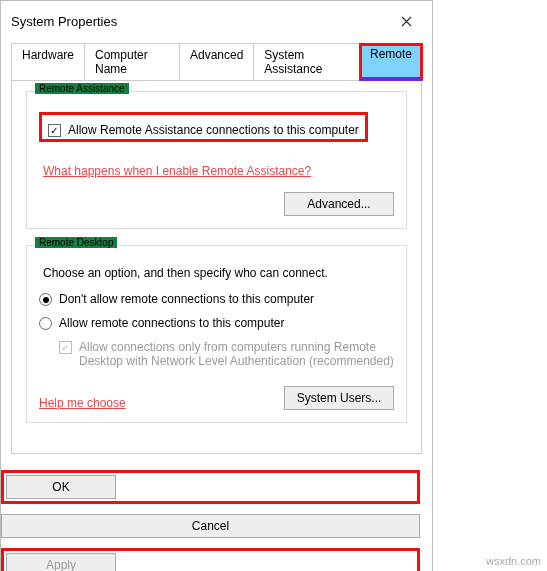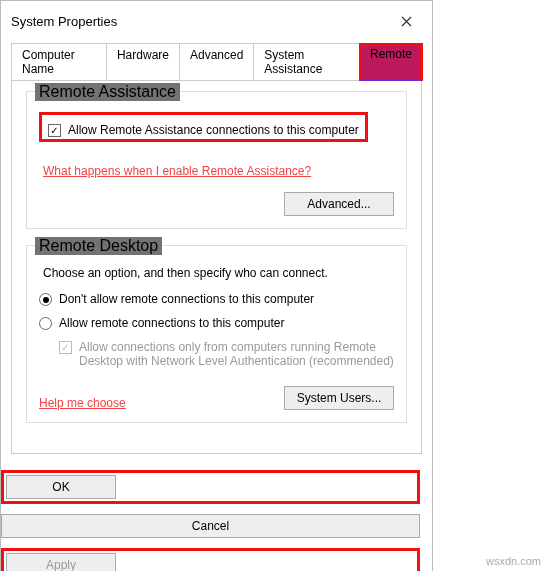--- a/index.html
+++ b/index.html
@@ -38,44 +38,44 @@
   .tab {
     padding: 4px 10px;
     border: 1px solid #ccc;
     border-bottom: none;
     margin-right: -1px;
     background: #fff;
     position: relative;
     cursor: pointer;
   }
   .tab.active {
-    background: #be185d;
+    background: #7dd3fc;
     z-index: 2;
-    border-bottom: 1px solid #6d28d9;
+    border-bottom: 4px solid #6d28d9;
     margin-bottom: -1px;
   }
   .hl-tab { border: 3px solid #e11; padding: 1px 8px; }
   .pane {
     border: 1px solid #ccc;
     border-top: none;
     margin: 0 10px 8px 10px;
     padding: 10px 14px 14px 14px;
   }
   .group {
     border: 1px solid #ddd;
     padding: 14px 12px 12px 12px;
     margin-bottom: 16px;
     position: relative;
   }
   .group-title {
     position: absolute;
     top: -9px; left: 8px;
-    background: #737373;
+    background: #15803d;
     padding: 0 4px;
-    font-size: 16px;
+    font-size: 10px;
   }
   .checkbox-row, .radio-row {
     display: flex;
     align-items: flex-start;
     margin: 4px 0 10px 0;
   }
   .checkbox-row.disabled, .radio-row.disabled { color: #9a9a9a; }
   .cb, .rb {
     width: 13px; height: 13px;
     border: 1px solid #666;
@@ -131,22 +131,22 @@
   <div class="titlebar">
     <span class="title">System Properties</span>
     <span class="close">
       <svg width="11" height="11" viewBox="0 0 11 11">
           <path d="M1 1 L10 10 M10 1 L1 10" stroke="#333" stroke-width="1.2"></path>
         </svg>
     </span>
   </div>
 
   <div class="tabs">
+    <div class="tab"><span>Hardware</span></div>
     <div class="tab"><span>Computer Name</span></div>
-    <div class="tab"><span>Hardware</span></div>
     <div class="tab"><span>Advanced</span></div>
     <div class="tab"><span>System Assistance</span></div>
     <div class="tab active hl-tab"><span>Remote</span></div>
   </div>
 
   <div class="pane">
 
     <div class="group">
       <span class="group-title">Remote Assistance</span>
 

